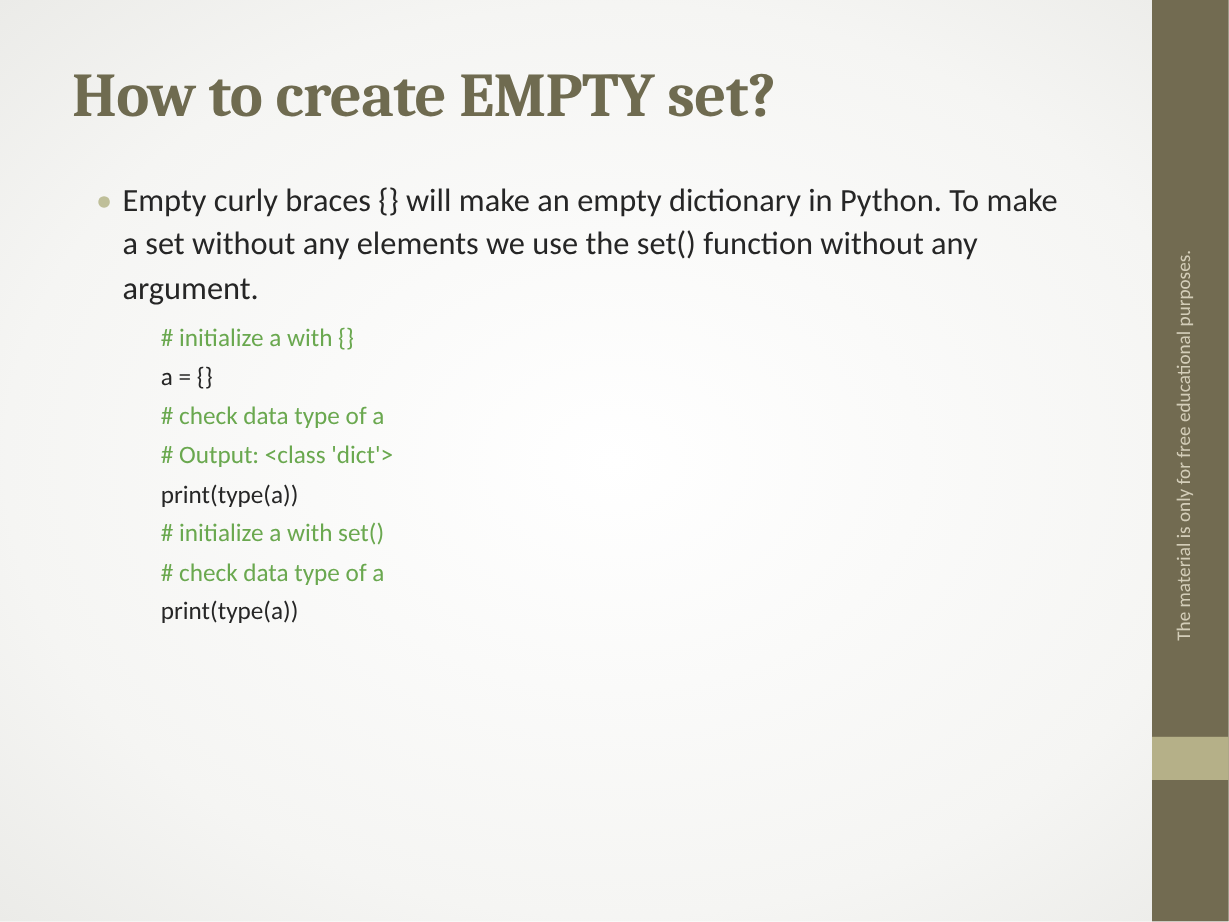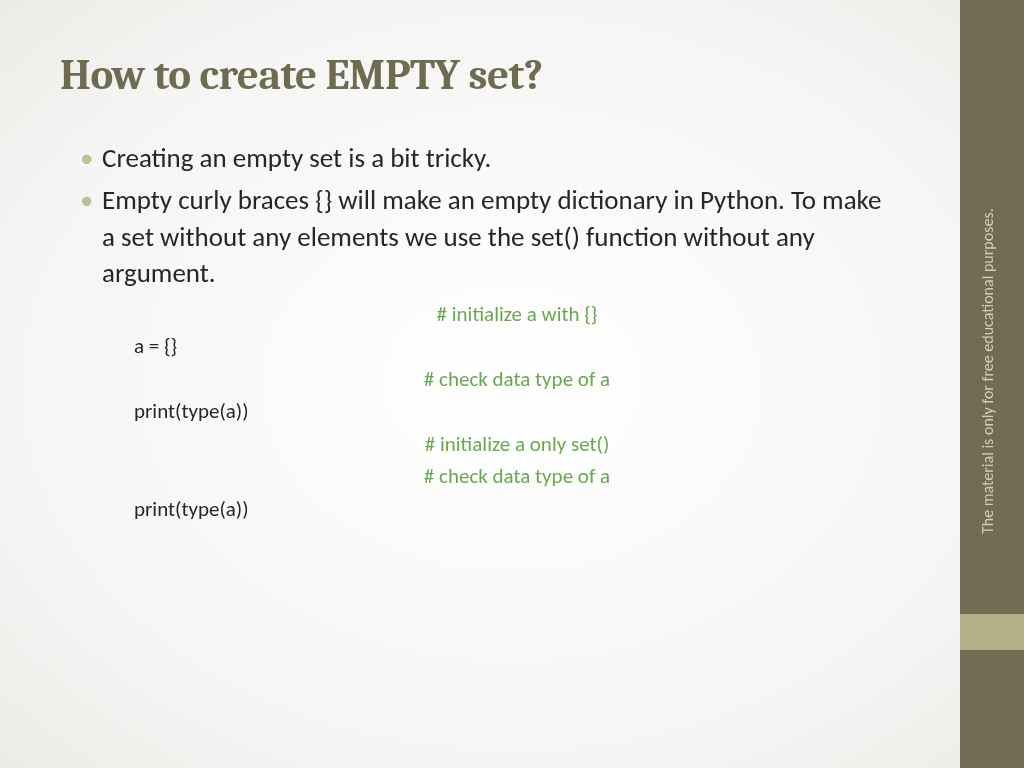--- a/index.html
+++ b/index.html
@@ -12,21 +12,21 @@
     overflow: hidden;
   }
   .slide {
     width: 960px;
     height: 100%;
     padding: 50px 60px 30px 60px;
   }
   .title {
     font-family: Cambria, Georgia, 'Times New Roman', serif;
     font-weight: bold;
-    font-size: 43px;
+    font-size: 52px;
     color: #6f6b50;
     margin-bottom: 40px;
     letter-spacing: -0.5px;
   }
   ul.bullets {
     list-style: none;
     padding-left: 20px;
   }
   ul.bullets > li {
     position: relative;
@@ -46,21 +46,21 @@
   }
   .code-block {
     padding-left: 74px;
     margin-top: 6px;
   }
   .code-line {
     font-size: 21px;
     line-height: 1.55;
     font-family: Calibri, Arial, sans-serif;
   }
-  .comment { color: #6aa84f; text-align: center; }
+  .comment { color: #6aa84f; }
   .code { color: #262626; }
   .right-bar {
     position: absolute;
     top: 0;
     right: 0;
     width: 64px;
     height: 100%;
     background: #726b51;
     display: flex;
     align-items: center;
@@ -89,30 +89,30 @@
     margin-right: -120px;
   }
 </style>
 </head>
 <body>
 
 <div class="slide">
   <h1 class="title">How to create EMPTY set?</h1>
 
   <ul class="bullets">
-    <li>Creating an empty set is a bit tricky.</li>
     <li>Empty curly braces {} will make an empty dictionary in Python. To make a set without any elements we use the set() function without any argument.</li>
   </ul>
 
   <div class="code-block">
     <div class="code-line comment"># initialize a with {}</div>
     <div class="code-line code">a = {}</div>
     <div class="code-line comment"># check data type of a</div>
+    <div class="code-line comment"># Output: &lt;class 'dict'&gt;</div>
     <div class="code-line code">print(type(a))</div>
-    <div class="code-line comment"># initialize a only set()</div>
+    <div class="code-line comment"># initialize a with set()</div>
     <div class="code-line comment"># check data type of a</div>
     <div class="code-line code">print(type(a))</div>
   </div>
 </div>
 
 <div class="right-bar">
   <div class="sidebar-text">The material is only for free educational purposes.</div>
   <div class="right-bar-accent"></div>
 </div>
 

